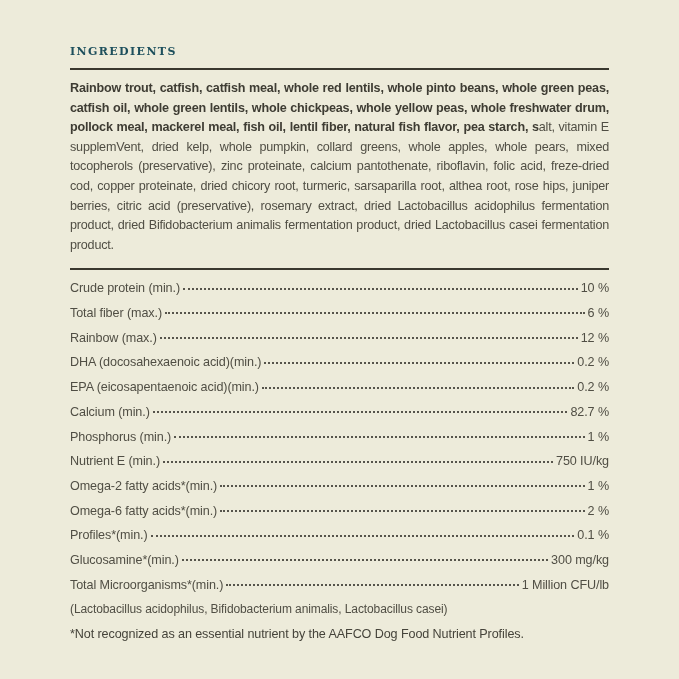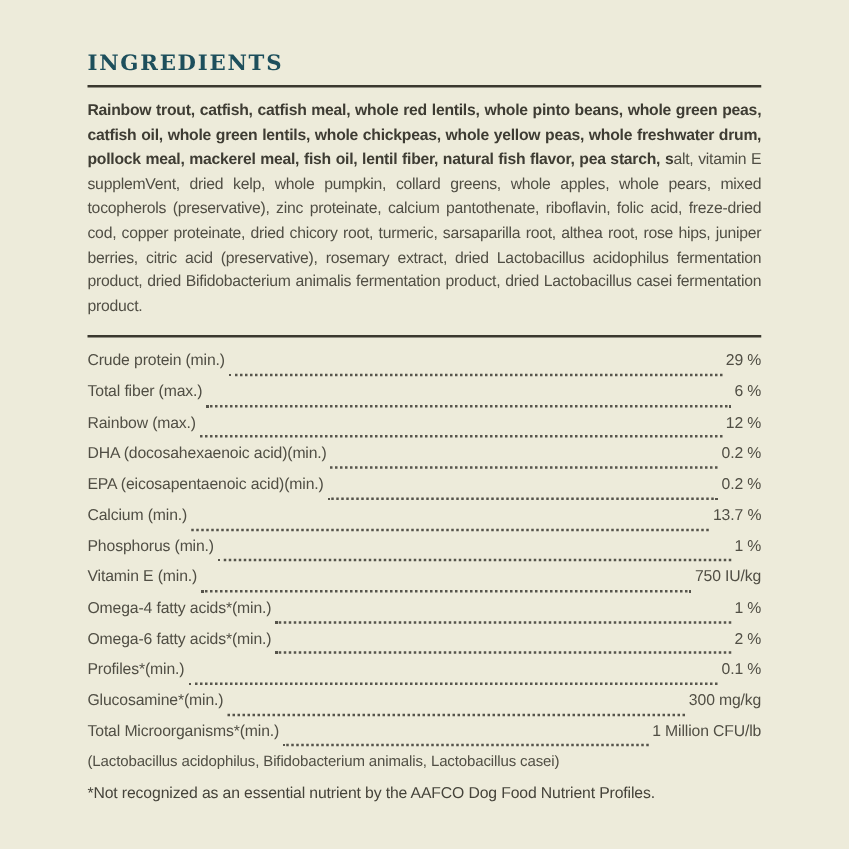--- a/index.html
+++ b/index.html
@@ -15,21 +15,21 @@
   .page {
     position: absolute;
     left: 70px;
     top: 42px;
     width: 539px;
   }
   .section-title {
     font-family: "DejaVu Serif", serif;
     font-weight: bold;
     color: #1d4f5c;
-    font-size: 17px;
+    font-size: 11px;
     line-height: 19px;
     letter-spacing: 1.4px;
     margin: 0;
   }
   .rule {
     height: 2px;
     background: #3a382e;
     margin-top: 7px;
   }
   .ingredients-text {
@@ -41,21 +41,21 @@
     color: #504e44;
   }
   .ingredients-text .bold-part {
     font-weight: bold;
     color: #3e3c33;
   }
   .analysis-section { margin-top: 13px; }
   .ga-rows { margin-top: 6px; }
   .ga-row {
     display: flex;
-    align-items: flex-end;
+    align-items: center;
     line-height: 24.7px;
     font-size: 12.6px;
     letter-spacing: -0.1px;
   }
   .ga-label { white-space: nowrap; }
   .ga-leader {
     flex: 1;
     border-bottom: 2px dotted #56544b;
     margin: 0 3px;
     min-width: 20px;
@@ -86,21 +86,21 @@
     <p class="ingredients-text"><span class="bold-part">Rainbow trout, catfish, catfish meal, whole red lentils, whole pinto beans, whole green peas, catfish oil, whole green lentils, whole chickpeas, whole yellow peas, whole freshwater drum, pollock meal, mackerel meal, fish oil, lentil fiber, natural fish flavor, pea starch, s</span><span class="regular-part">alt, vitamin E supplemVent, dried kelp, whole pumpkin, collard greens, whole apples, whole pears, mixed tocopherols (preservative), zinc proteinate, calcium pantothenate, riboflavin, folic acid, freze-dried cod, copper proteinate, dried chicory root, turmeric, sarsaparilla root, althea root, rose hips, juniper berries, citric acid (preservative), rosemary extract, dried Lactobacillus acidophilus fermentation product, dried Bifidobacterium animalis fermentation product, dried Lactobacillus casei fermentation product.</span></p>
   </section>
 
   <section class="analysis-section">
     <div class="rule"></div>
 
     <div class="ga-rows" id="ga-rows">
   <div class="ga-row">
     <span class="ga-label">Crude protein (min.)</span>
     <span class="ga-leader"></span>
-    <span class="ga-value">29 %</span>
+    <span class="ga-value">10 %</span>
   </div>
 
 
   <div class="ga-row">
     <span class="ga-label">Total fiber (max.)</span>
     <span class="ga-leader"></span>
     <span class="ga-value">6 %</span>
   </div>
 
   <div class="ga-row">
@@ -117,37 +117,37 @@
 
   <div class="ga-row">
     <span class="ga-label">EPA (eicosapentaenoic acid)(min.)</span>
     <span class="ga-leader"></span>
     <span class="ga-value">0.2 %</span>
   </div>
 
   <div class="ga-row">
     <span class="ga-label">Calcium (min.)</span>
     <span class="ga-leader"></span>
-    <span class="ga-value">13.7 %</span>
+    <span class="ga-value">82.7 %</span>
   </div>
 
   <div class="ga-row">
     <span class="ga-label">Phosphorus (min.)</span>
     <span class="ga-leader"></span>
     <span class="ga-value">1 %</span>
   </div>
 
   <div class="ga-row">
-    <span class="ga-label">Vitamin E (min.)</span>
+    <span class="ga-label">Nutrient E (min.)</span>
     <span class="ga-leader"></span>
     <span class="ga-value">750 IU/kg</span>
   </div>
 
   <div class="ga-row">
-    <span class="ga-label">Omega-4 fatty acids*(min.)</span>
+    <span class="ga-label">Omega-2 fatty acids*(min.)</span>
     <span class="ga-leader"></span>
     <span class="ga-value">1 %</span>
   </div>
 
   <div class="ga-row">
     <span class="ga-label">Omega-6 fatty acids*(min.)</span>
     <span class="ga-leader"></span>
     <span class="ga-value">2 %</span>
   </div>
 

